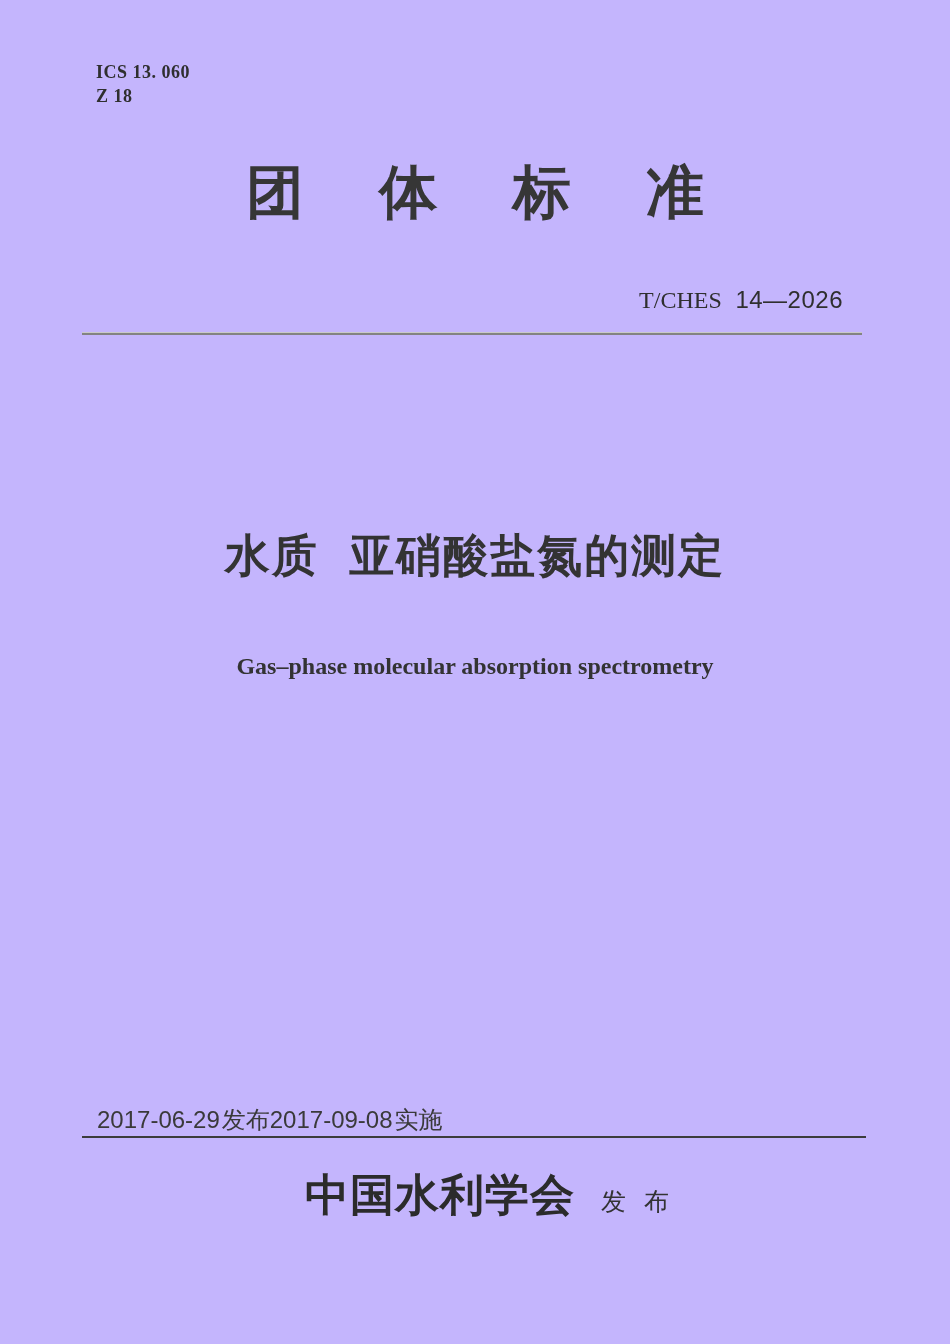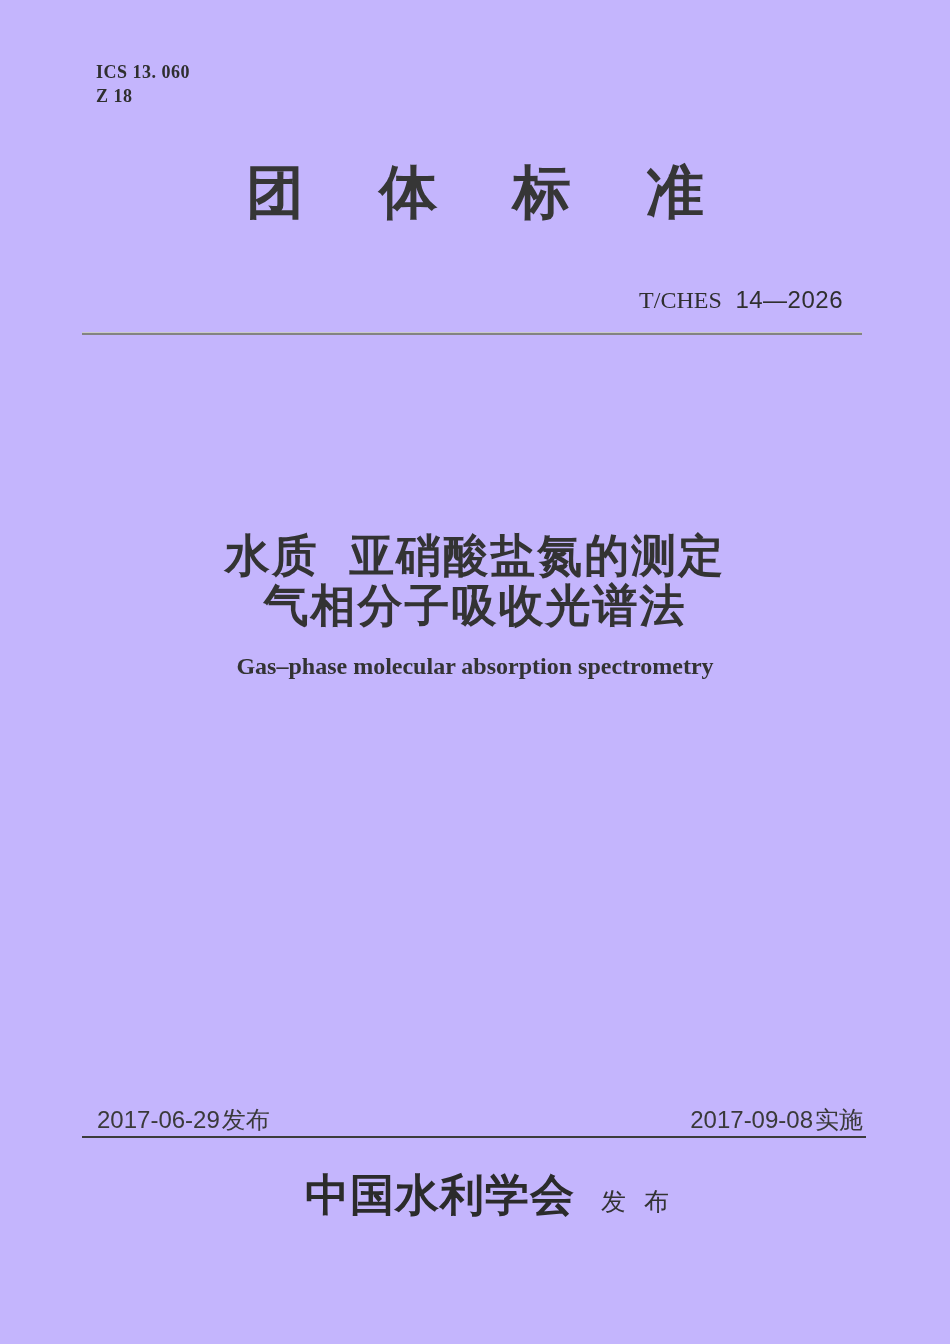--- a/index.html
+++ b/index.html
@@ -108,21 +108,21 @@
     color: #333333;
   }
 
   
   .dates-row {
     position: absolute;
     top: 1107px;
     left: 97px;
     right: 87px;
     display: flex;
-    justify-content: space-between;
+    justify-content: flex-start;
     font-size: 24px;
     line-height: 1.1;
     color: #3a3a3a;
     font-family: "Liberation Sans", sans-serif;
   }
   .date-item { white-space: nowrap; }
   .date-item .label { margin-left: 2px; }
 
   .rule-bottom {
     position: absolute;
@@ -181,21 +181,20 @@
 
   <div class="std-code">
     <span class="org">T/CHES</span>
     <span class="num">14—2026</span>
   </div>
 
   <div class="rule-top"></div>
 
   <div class="title-cn">
     <div>水质 亚硝酸盐氮的测定</div>
-    <div>气相分子吸收光谱法</div>
   </div>
 
   <div class="title-en">
     <div>Gas–phase molecular absorption spectrometry</div>
   </div>
 
   <div class="dates-row">
     <div class="date-item">
       <span class="date">2017-06-29</span><span class="label">发布</span>
     </div>

